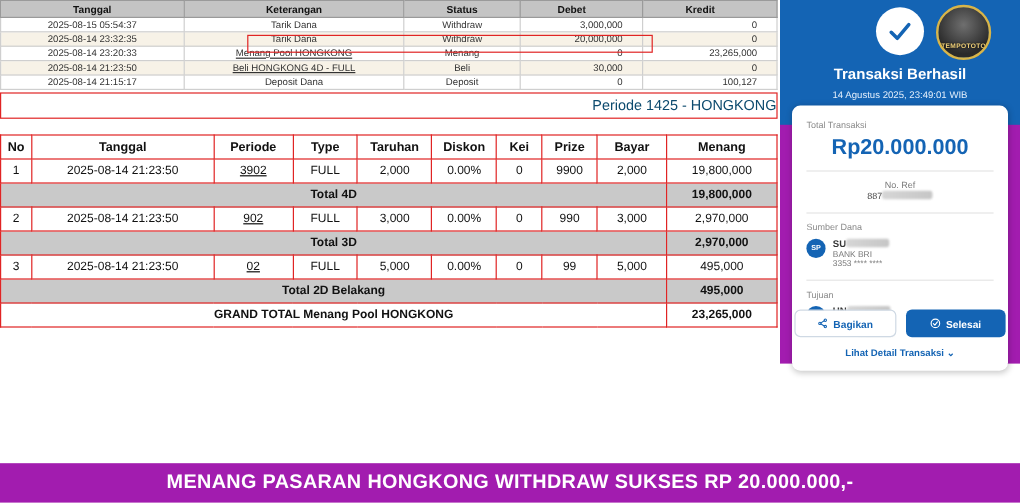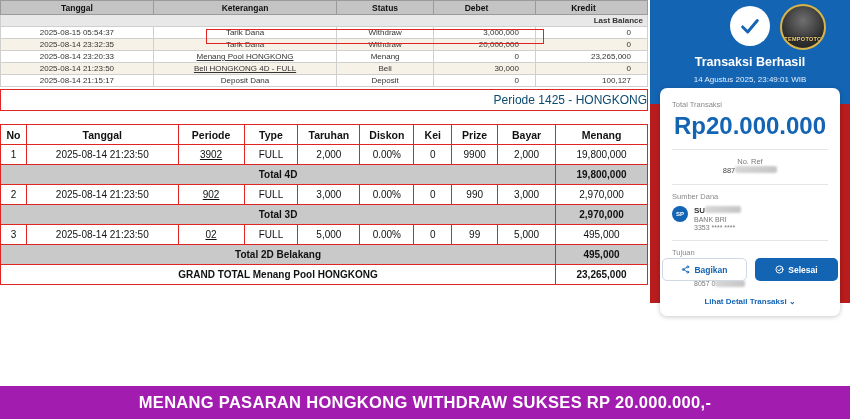--- a/index.html
+++ b/index.html
@@ -110,21 +110,21 @@
   }
   .grand td {
     background: #ffffff;
     font-weight: bold;
     font-size: 11px;
   }
 
   
   .right {
     position: absolute; left: 650px; top: 0; width: 200px; height: 303px;
-    background: #b91c1c;
+    background: #a21caf;
   }
   .r-head {
     position: relative;
     height: 104px;
     background: #1464b4;
   }
   .check-circle {
     position: absolute; left: 50%; top: 6px; margin-left: -20px;
     width: 40px; height: 40px; border-radius: 50%;
     background: #ffffff;
@@ -155,21 +155,21 @@
 
   .card {
     position: absolute; left: 10px; top: 88px; width: 180px;
     background: #ffffff;
     border-radius: 7px;
     box-shadow: 0 1px 5px rgba(0,0,0,.22);
     padding: 12px 12px 10px 12px;
   }
   .lbl-small { font-size: 7.5px; color: #8a8a8a; text-align: left; }
   .amount {
-    font-size: 24px; font-weight: bold; color: #1464b4;
+    font-size: 18px; font-weight: bold; color: #1464b4;
     text-align: center; margin-top: 3px;
   }
   .divider { height: 1px; background: #e5e5e5; margin: 9px 0 7px 0; }
   .kv { display: flex; justify-content: space-between; align-items: center; flex-direction: column; }
   .kv .k { font-size: 7.5px; color: #7a7a7a; }
   .kv .v { font-size: 7.5px; color: #444; }
   .blurred {
     display: inline-block;
     background: linear-gradient(90deg,#d6d6d6,#c6c6c6);
     color: transparent;
@@ -228,23 +228,20 @@
       <thead>
         <tr>
           <th class="c-date">Tanggal</th>
           <th class="c-ket">Keterangan</th>
           <th class="c-stat">Status</th>
           <th class="c-deb">Debet</th>
           <th class="c-kre">Kredit</th>
         </tr>
       </thead>
       <tbody>
-        <tr class="lastbal">
-          <td colspan="5">Last Balance</td>
-        </tr>
         <tr class="row-white">
           <td class="c-date">2025-08-15 05:54:37</td>
           <td class="c-ket">Tarik Dana</td>
           <td class="c-stat st-withdraw">Withdraw</td>
           <td class="c-deb">3,000,000</td>
           <td class="c-kre blue">0</td>
         </tr>
         <tr class="row-alt">
           <td class="c-date">2025-08-14 23:32:35</td>
           <td class="c-ket">Tarik Dana</td>

